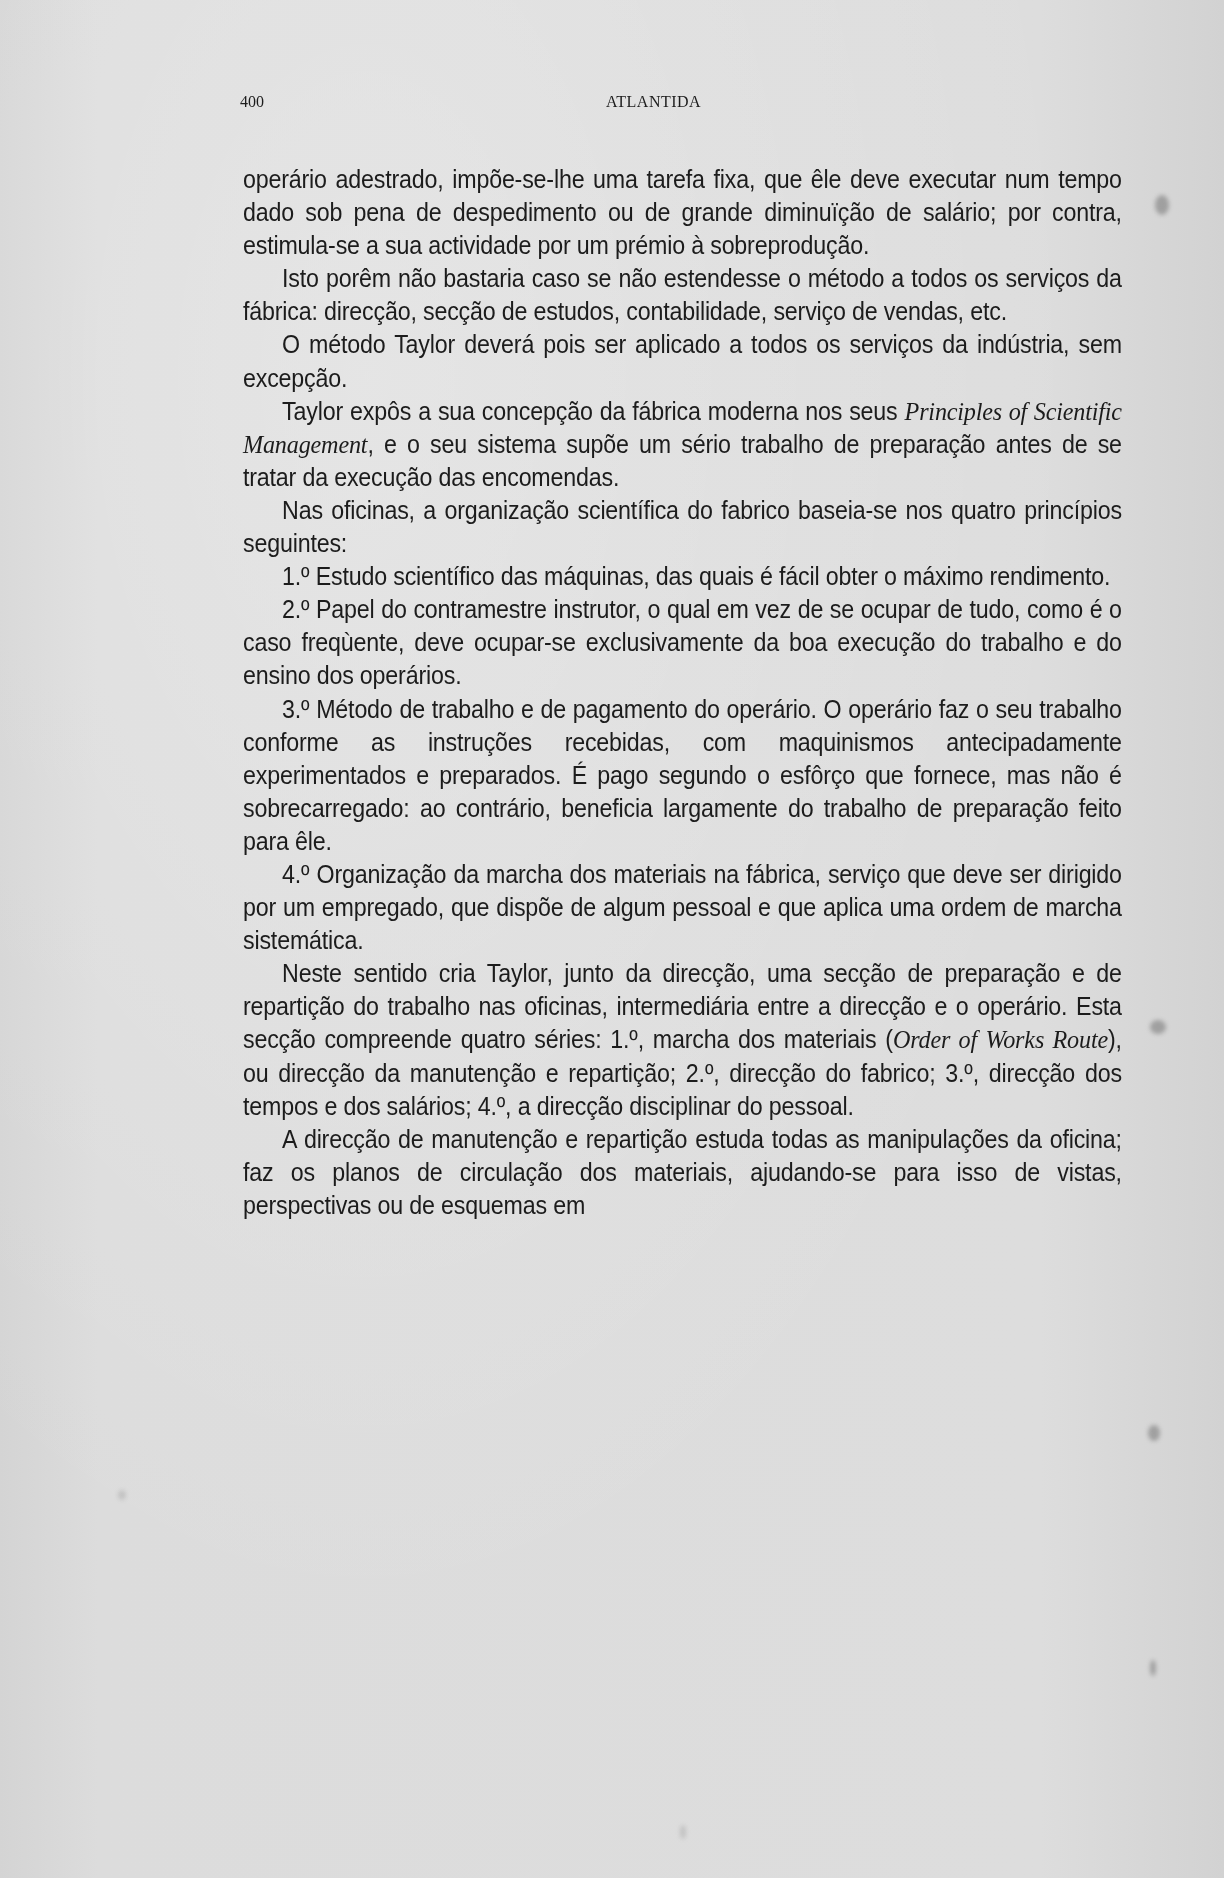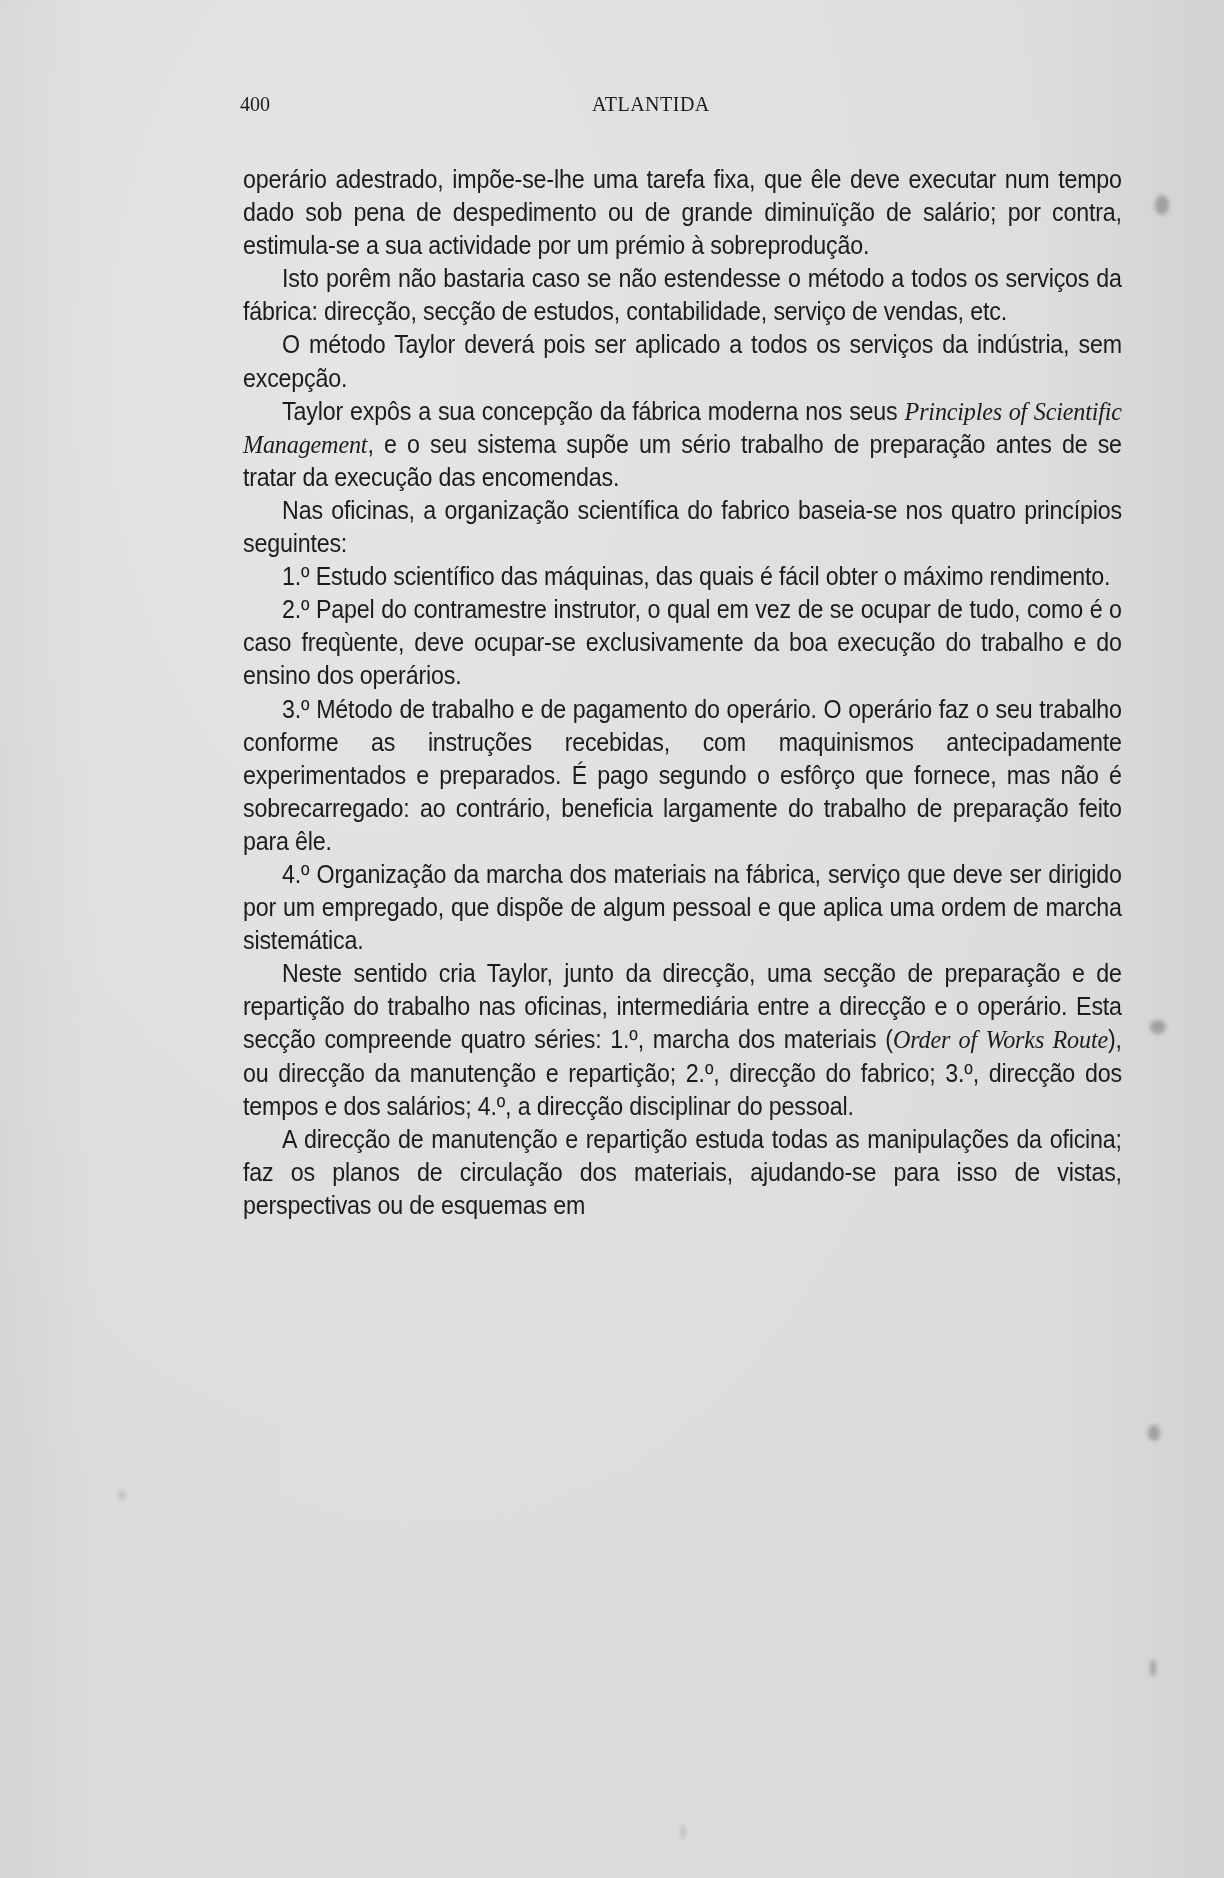--- a/index.html
+++ b/index.html
@@ -8,24 +8,24 @@
     background: #d9d9d9;
     background-image:
       radial-gradient(ellipse at 30% 20%, rgba(255,255,255,0.25), rgba(255,255,255,0) 60%),
       linear-gradient(90deg, #d4d4d4 0%, #dcdcdc 8%, #dddddd 85%, #d2d2d2 100%);
     position: relative;
     color: #1c1c1c;
   }
   .page-header {
     position: absolute; top: 93px; left: 236px; width: 884px; height: 34px;
     font-family: "Liberation Serif", "DejaVu Serif", serif;
-    font-size: 20px;
+    font-size: 16px;
   }
   .page-number { position: absolute; left: 4px; top: 0; }
-  .running-title { position: absolute; left: 356px; top: 0; letter-spacing: 0.5px; }
+  .running-title { position: absolute; left: 370px; top: 0; letter-spacing: 0.5px; }
   .body-text {
     position: absolute; top: 163px; left: 243px; width: 879px;
     font-family: "Liberation Sans", "DejaVu Sans", sans-serif;
     font-size: 25px; line-height: 33.1px;
     text-align: justify; letter-spacing: -0.2px;
     transform: scaleX(0.93); transform-origin: left top;
     width: 945px;
   }
   .para { margin: 0; text-indent: 42px; }
   .para.no-indent { text-indent: 0; }

